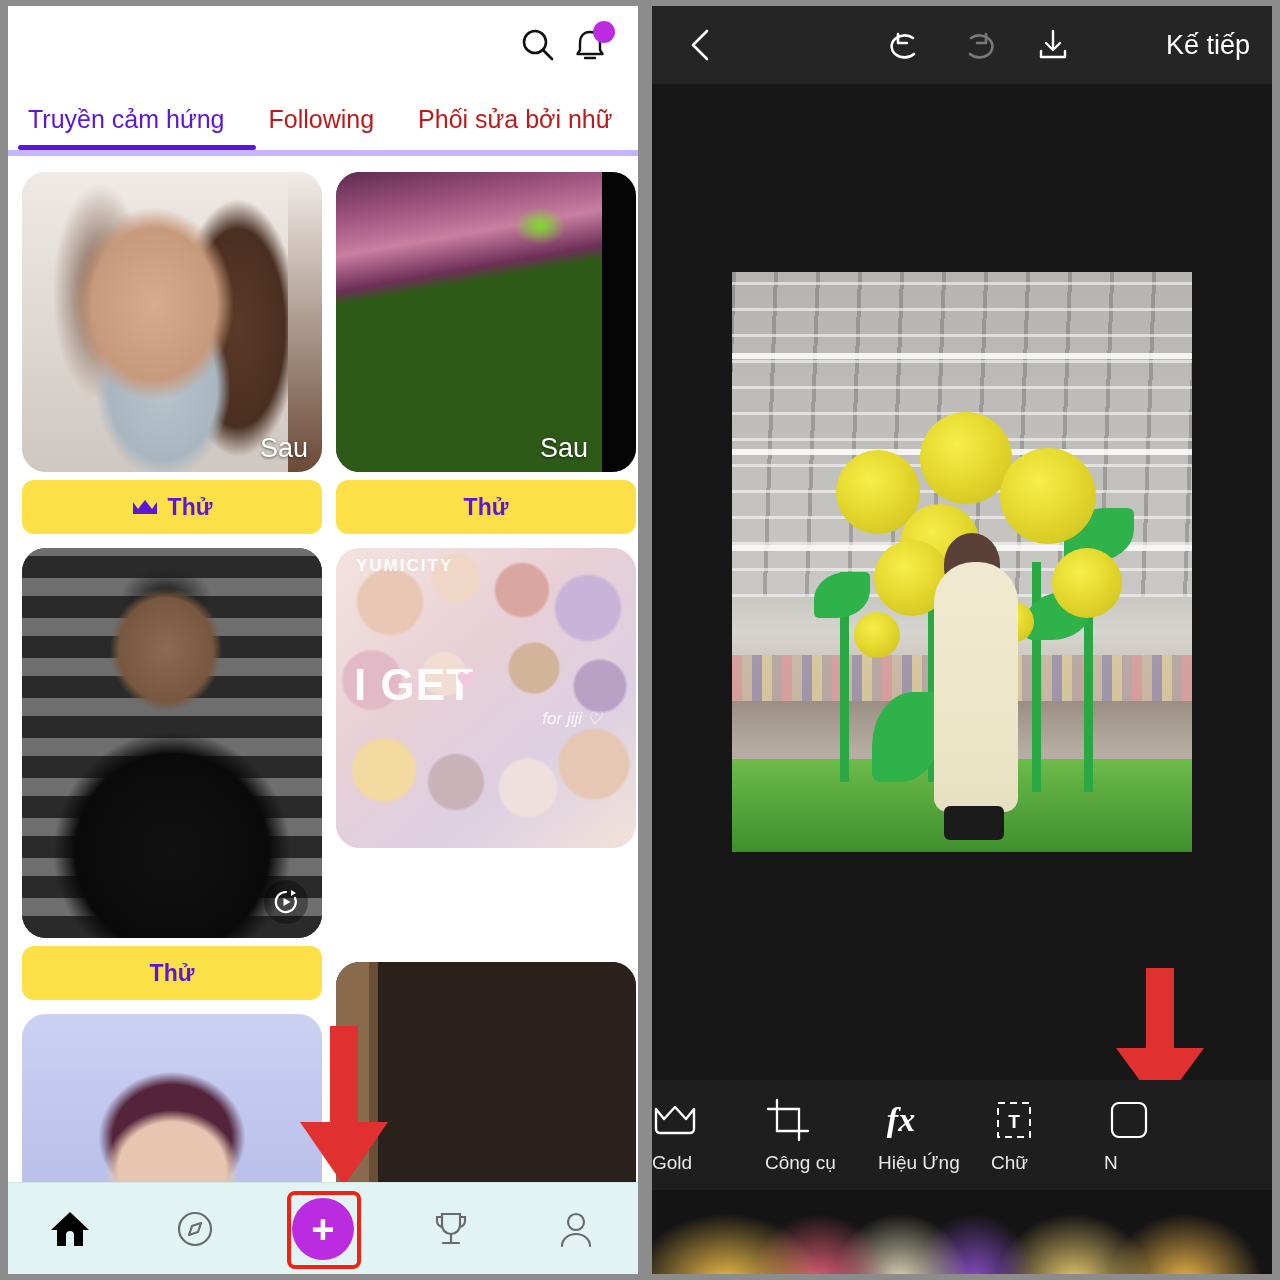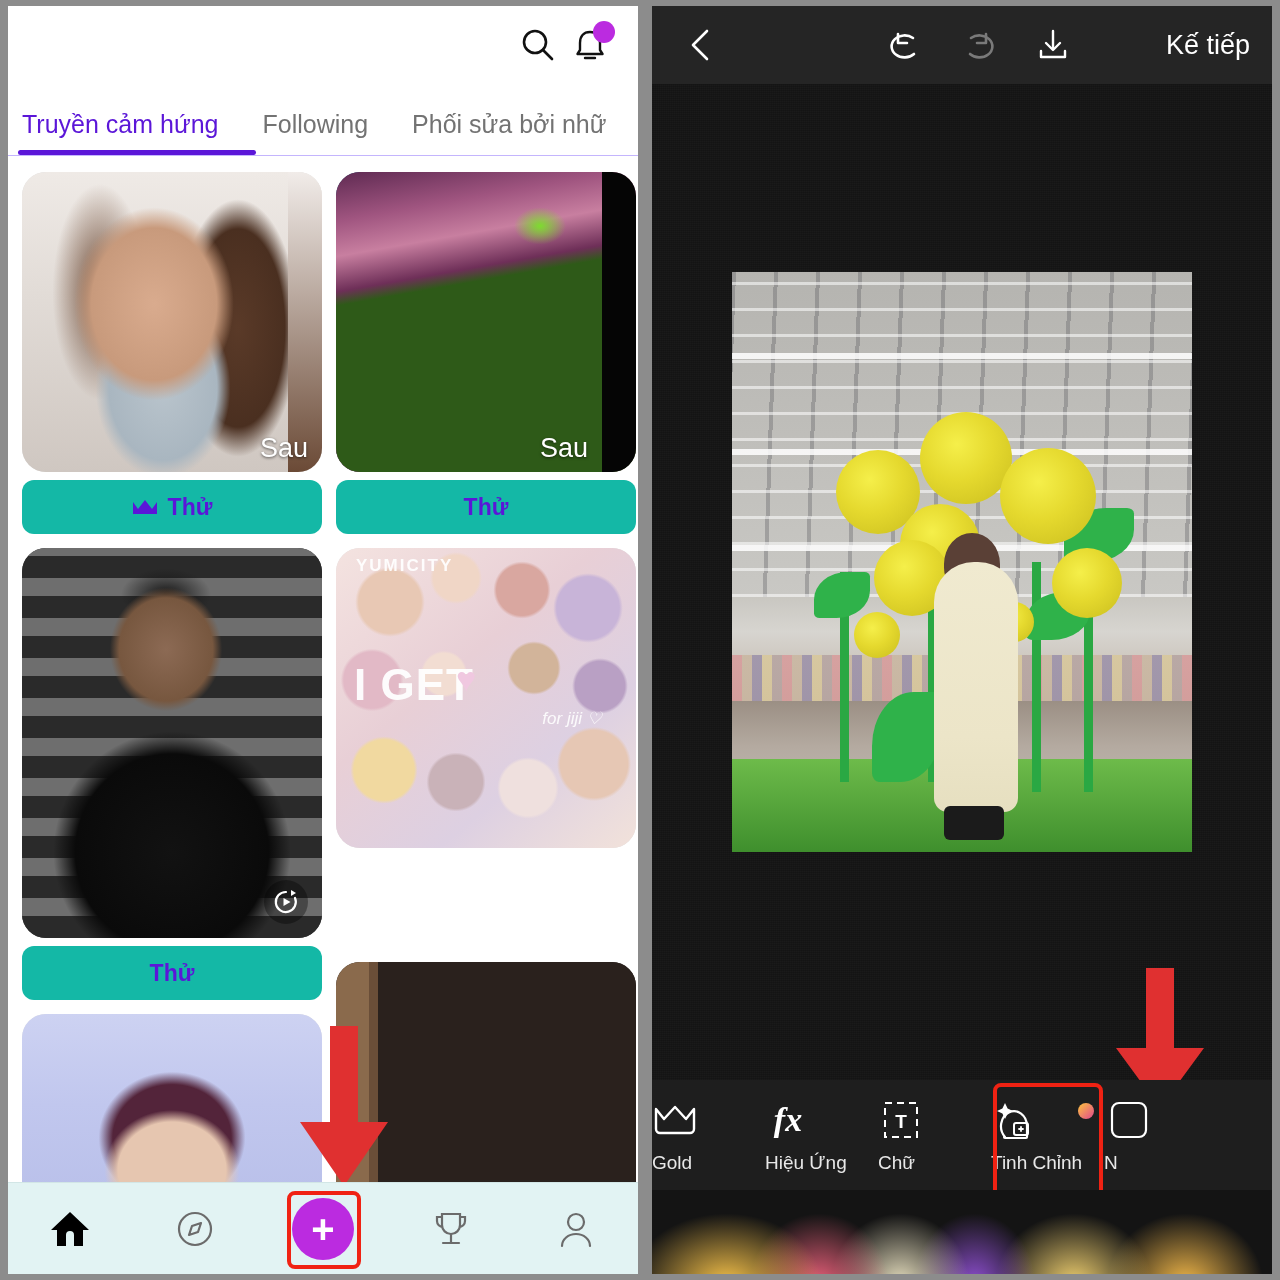--- a/index.html
+++ b/index.html
@@ -23,36 +23,36 @@
   }
   .brand { font-size: 42px; font-weight: 700; letter-spacing: -1px; color: #000;
            font-family: "DejaVu Sans", sans-serif; }
   .topbar-spacer { flex: 1; }
   .icon-btn { width: 52px; height: 52px; display: flex; align-items: center;
               justify-content: center; position: relative; }
   .bell-dot { position: absolute; width: 22px; height: 22px; border-radius: 50%;
               background: #bb2be0; top: 2px; right: 1px; }
 
   .tabs { display: flex; align-items: flex-end; height: 72px;
-          border-bottom: 1px solid #c4b5fd; padding-left: 14px; position: relative; text-align: center; }
-  .tab { font-size: 25px; color: #737373; padding: 0 0 16px 0; margin-right: 44px;
+          border-bottom: 6px solid #c4b5fd; padding-left: 20px; position: relative; text-align: center; }
+  .tab { font-size: 25px; color: #b91c1c; padding: 0 0 16px 0; margin-right: 44px;
          white-space: nowrap; }
   .tab.active { color: #5b16d8; }
   .tab-underline { position: absolute; left: 10px; bottom: 0; width: 238px;
                    height: 5px; background: #5b16d8; border-radius: 3px; }
 
   .feed { position: relative; padding: 16px 14px 0 14px; height: 1118px; overflow: hidden; }
   .row { display: flex; gap: 14px; }
   .col { width: 300px; }
   .card-img { width: 300px; border-radius: 24px; overflow: hidden; position: relative;
               background: #ddd; }
   .card-img.sq { height: 300px; }
   .badge-after { position: absolute; right: 14px; bottom: 8px; color: #fff;
                  font-size: 27px; text-shadow: 0 1px 3px rgba(0,0,0,.6); }
-  .try-btn { width: 300px; height: 54px; margin-top: 8px; background: #14b8a6;
+  .try-btn { width: 300px; height: 54px; margin-top: 8px; background: #fde047;
              border-radius: 12px; display: flex; align-items: center;
              justify-content: center; gap: 10px; color: #5b16d8; font-size: 23px;
              font-weight: 600; }
   .crown { width: 26px; height: 17px; display: inline-block; }
   .replay { position: absolute; right: 14px; bottom: 14px; width: 44px; height: 44px;
             border-radius: 50%; background: rgba(0,0,0,.35);
             display: flex; align-items: center; justify-content: center; }
 
   
   .img-woman1 { width: 100%; height: 100%;
@@ -421,46 +421,42 @@
       <div class="tool">
         <div class="tool-ico">
           <svg width="46" height="34" viewBox="0 0 46 34">
             <path d="M4 6 l8 10 l11 -12 l11 12 l8 -10 v20 a4 4 0 0 1 -4 4 H8 a4 4 0 0 1 -4 -4z" fill="none" stroke="#fff" stroke-width="2.4" stroke-linejoin="round"></path>
           </svg>
         </div>
         <div class="tool-lbl">Gold</div>
       </div>
       <div class="tool">
         <div class="tool-ico">
+          <svg width="44" height="44" viewBox="0 0 44 44">
+            <path d="M11 2 v31 h31" fill="none" stroke="#fff" stroke-width="2.3" stroke-linecap="round"></path>
+            <path d="M33 42 v-31 h-31" fill="none" stroke="#fff" stroke-width="2.3" stroke-linecap="round"></path>
+          </svg>
+        </div>
+        <div class="tool-lbl">Công cụ</div>
+      </div>
+      <div class="tool">
+        <div class="tool-ico">
           <div style="color:#fff; font-size:34px; font-style:italic; font-family:'Liberation Serif',serif; font-weight:700;">fx</div>
         </div>
         <div class="tool-lbl">Hiệu Ứng</div>
       </div>
       <div class="tool">
         <div class="tool-ico">
           <svg width="42" height="42" viewBox="0 0 42 42">
             <rect x="5" y="4" width="32" height="34" fill="none" stroke="#fff" stroke-width="2" stroke-dasharray="7 5"></rect>
             <text x="21" y="29" font-size="19" font-weight="700" fill="#fff" text-anchor="middle" font-family="Liberation Sans, sans-serif">T</text>
           </svg>
         </div>
         <div class="tool-lbl">Chữ</div>
       </div>
-      <div class="tool" style="position:relative;">
-        <div class="tool-ico">
-          <svg width="46" height="46" viewBox="0 0 46 46">
-            <path d="M14 40 a13 15 0 1 1 22 -11 v11 a1 1 0 0 1 -1 1 H14 a1 1 0 0 1 -1 -1z" fill="none" stroke="#fff" stroke-width="2.2" stroke-linejoin="round"></path>
-            <rect x="23" y="26" width="14" height="12" rx="2" fill="none" stroke="#fff" stroke-width="2"></rect>
-            <path d="M30 30 v4 M28 32 h4" stroke="#fff" stroke-width="1.8" stroke-linecap="round"></path>
-            <path d="M14 6 l2.6 5.4 L22 14 l-5.4 2.6 L14 22 l-2.6 -5.4 L6 14 l5.4 -2.6z" fill="#fff"></path>
-          </svg>
-        </div>
-        <div class="tool-badge"></div>
-        <div class="tool-lbl">Tinh Chỉnh</div>
-        <div class="hl-box" style="left:2px; top:-14px; width:110px; height:126px;"></div>
-      </div>
       <div class="tool" style="overflow:hidden;">
         <div class="tool-ico">
           <svg width="42" height="42" viewBox="0 0 42 42">
             <rect x="6" y="4" width="34" height="34" rx="7" fill="none" stroke="#fff" stroke-width="2.2"></rect>
           </svg>
         </div>
         <div class="tool-lbl">N</div>
       </div>
     </div>
 

